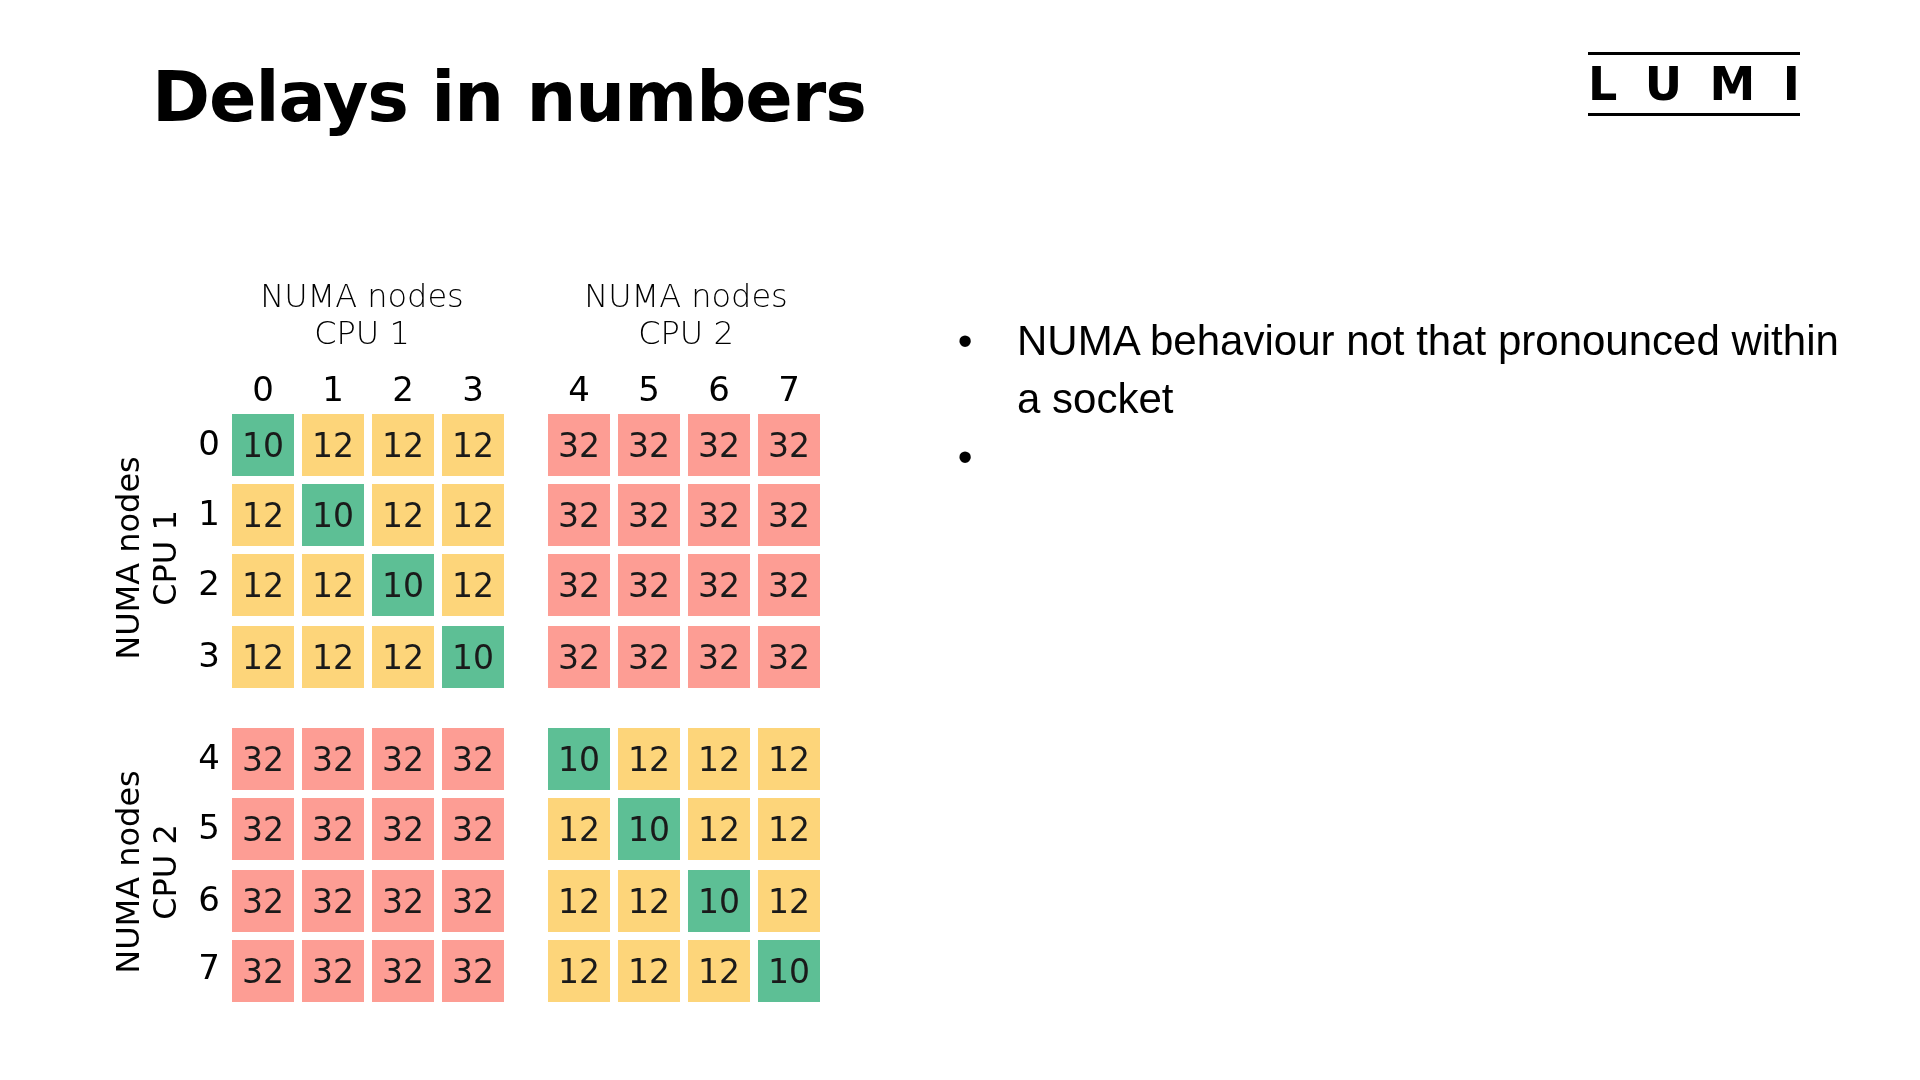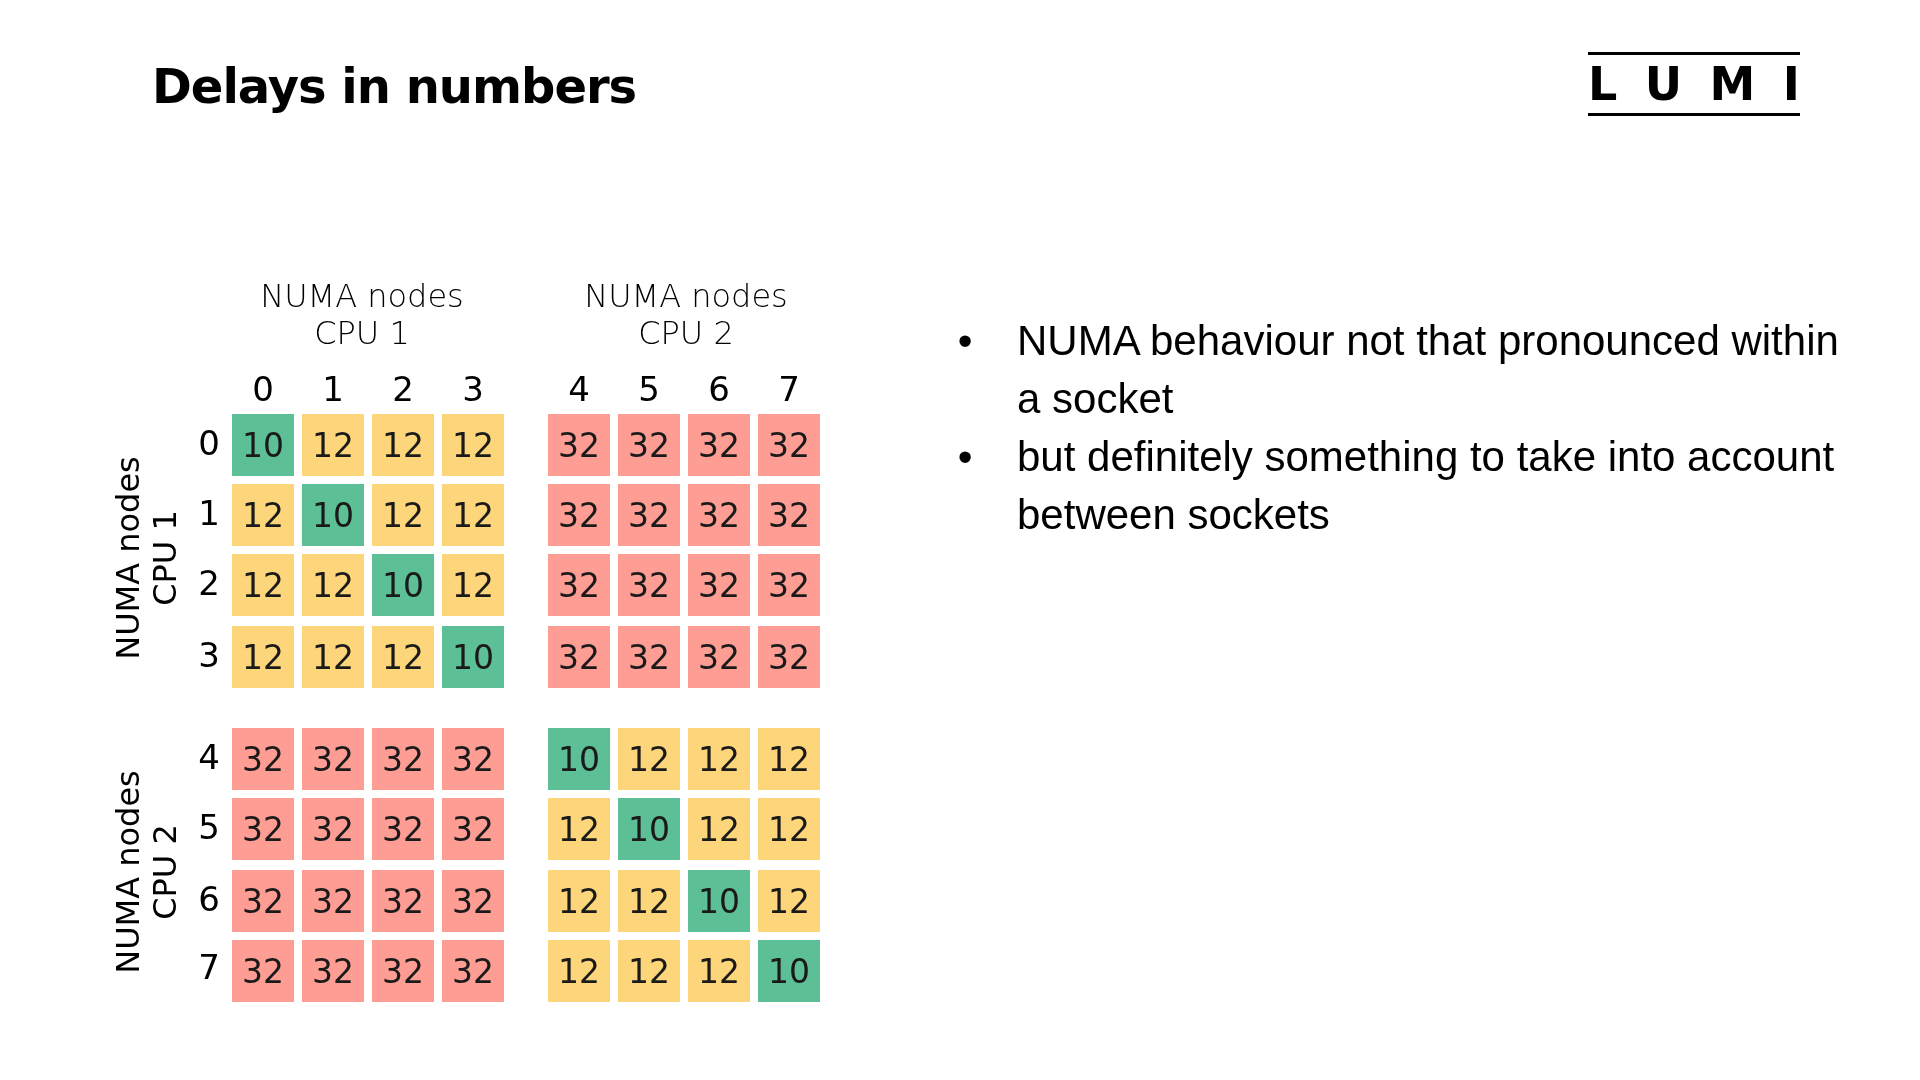--- a/index.html
+++ b/index.html
@@ -14,21 +14,21 @@
       overflow: hidden;
       font-family: "DejaVu Sans", sans-serif;
       color: #000;
     }
     .slide-title {
       position: absolute;
       left: 152px;
       top: 62px;
       font-family: "DejaVu Sans", sans-serif;
       font-weight: bold;
-      font-size: 48px;
+      font-size: 70px;
       letter-spacing: -1px;
       line-height: 1;
       white-space: nowrap;
     }
     .logo {
       position: absolute;
       left: 1588px;
       top: 52px;
       width: 212px;
       height: 64px;
@@ -249,17 +249,16 @@
       </div>
   </div>
 
   <ul class="bullets">
     <li>
       <span class="dot">•</span>
       <span>NUMA behaviour not that pronounced within a socket</span>
     </li>
     <li>
       <span class="dot">•</span>
-      <span>but definitely something to take into account between sockets</span>
     </li>
   </ul>
 
 </div>
 
 </body></html>

